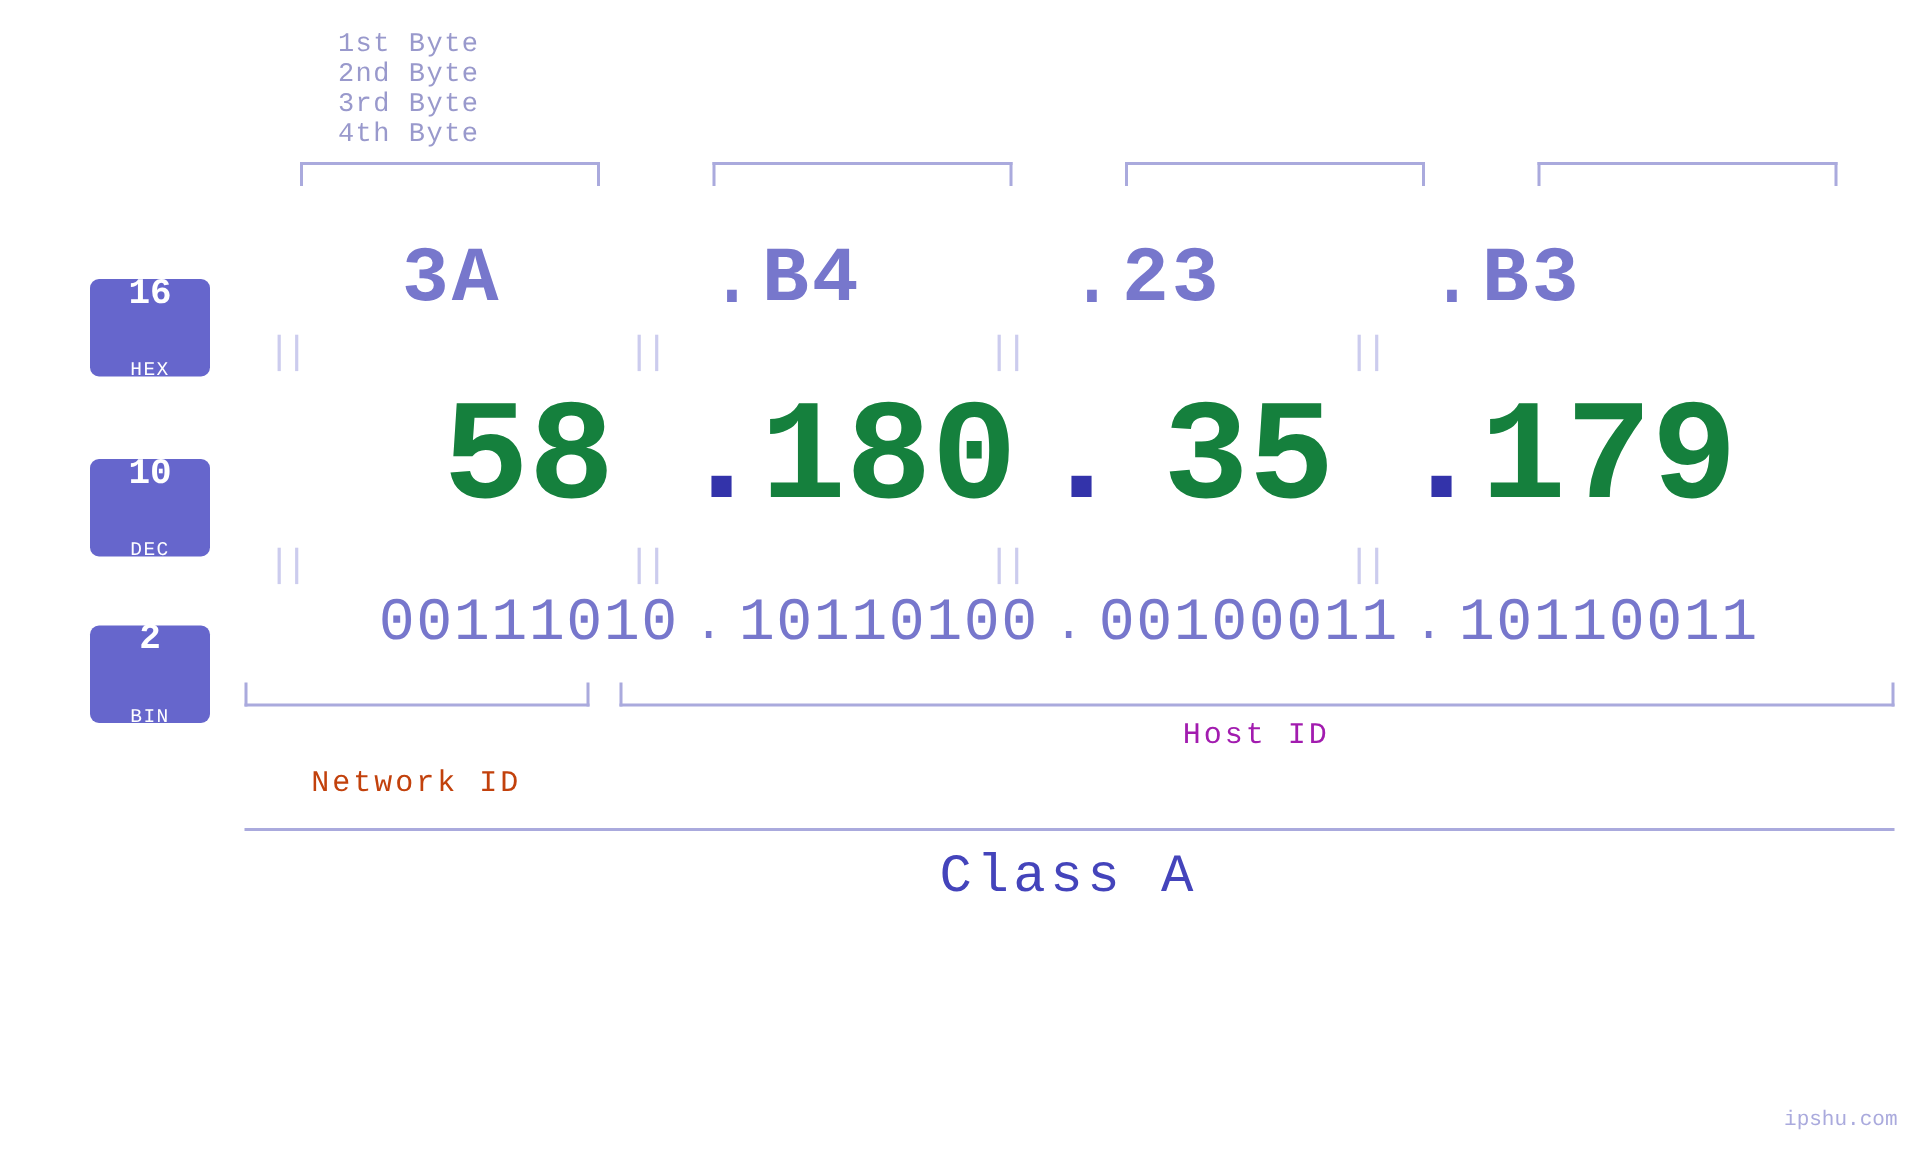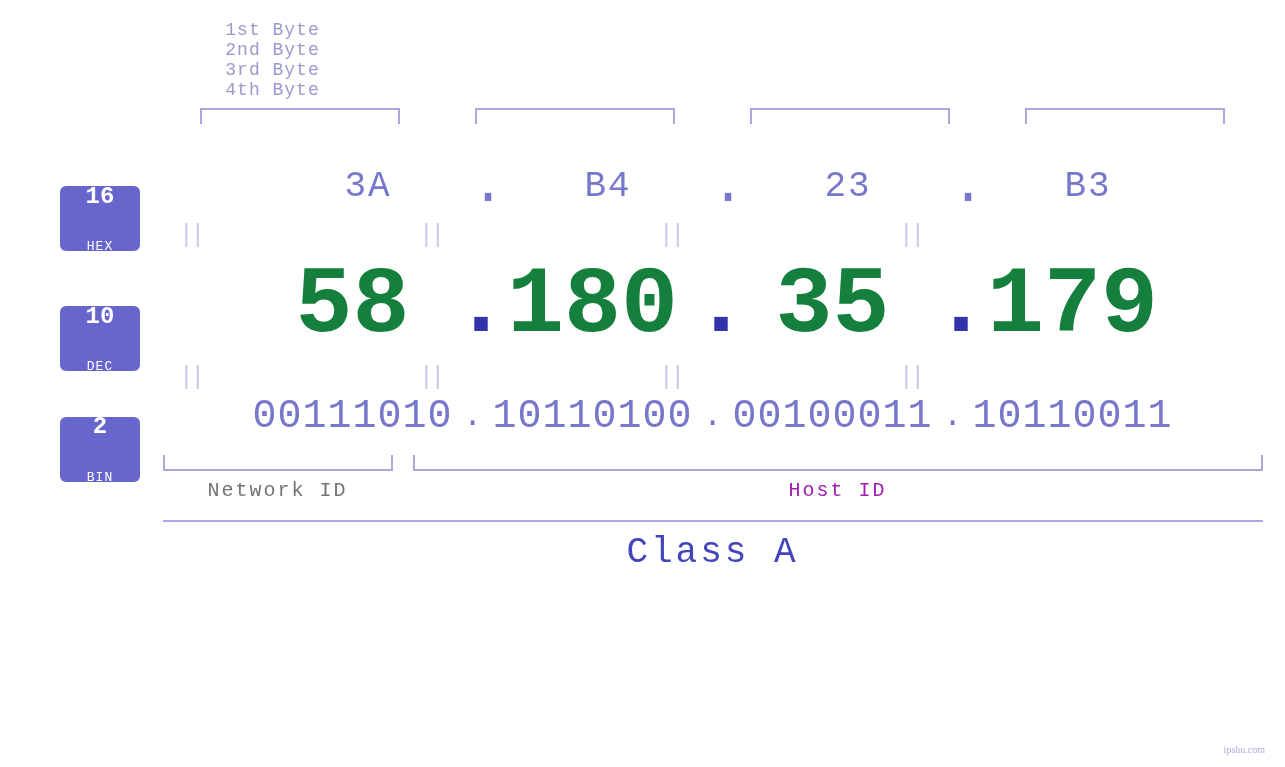--- a/index.html
+++ b/index.html
@@ -117,23 +117,24 @@
 
     .bottom-labels {
       display: flex;
       width: 100%;
       margin-top: 8px;
     }
 
     .net-label {
       width: 230px;
       text-align: center;
-      color: #737373;
+      color: #c2410c;
       font-size: 20px;
       letter-spacing: 2px;
+      margin-top: 32px;
     }
 
     .host-label {
       flex: 1;
       text-align: center;
       color: #a21caf;
       font-size: 20px;
       letter-spacing: 2px;
       margin-left: 20px;
     }
@@ -157,22 +158,22 @@
       font-size: 36px;
       letter-spacing: 3px;
     }
 
     
     .watermark {
       position: absolute;
       bottom: 12px;
       right: 20px;
       color: #aaaadd;
-      font-size: 10px;
-      font-family: Liberation Serif, serif;
+      font-size: 14px;
+      font-family: Liberation Mono, monospace;
     }
 
     
     .all-rows {
       position: relative;
       width: 1285px;
     }
 
     .row-wrapper {
       position: relative;
@@ -182,24 +183,24 @@
     }
 
     .badge-abs {
       position: absolute;
       left: 30px;
     }
 
     
     .hex-value {
       color: #7777cc;
-      font-size: 36px;
-      width: 200px;
-      text-align: center;
+      font-size: 52px;
+      width: 200px;
       letter-spacing: 2px;
+      font-weight: bold;
     }
 
     .hex-dot {
       color: #7777cc;
       font-size: 56px;
       width: 40px;
       text-align: center;
     }
 
     

